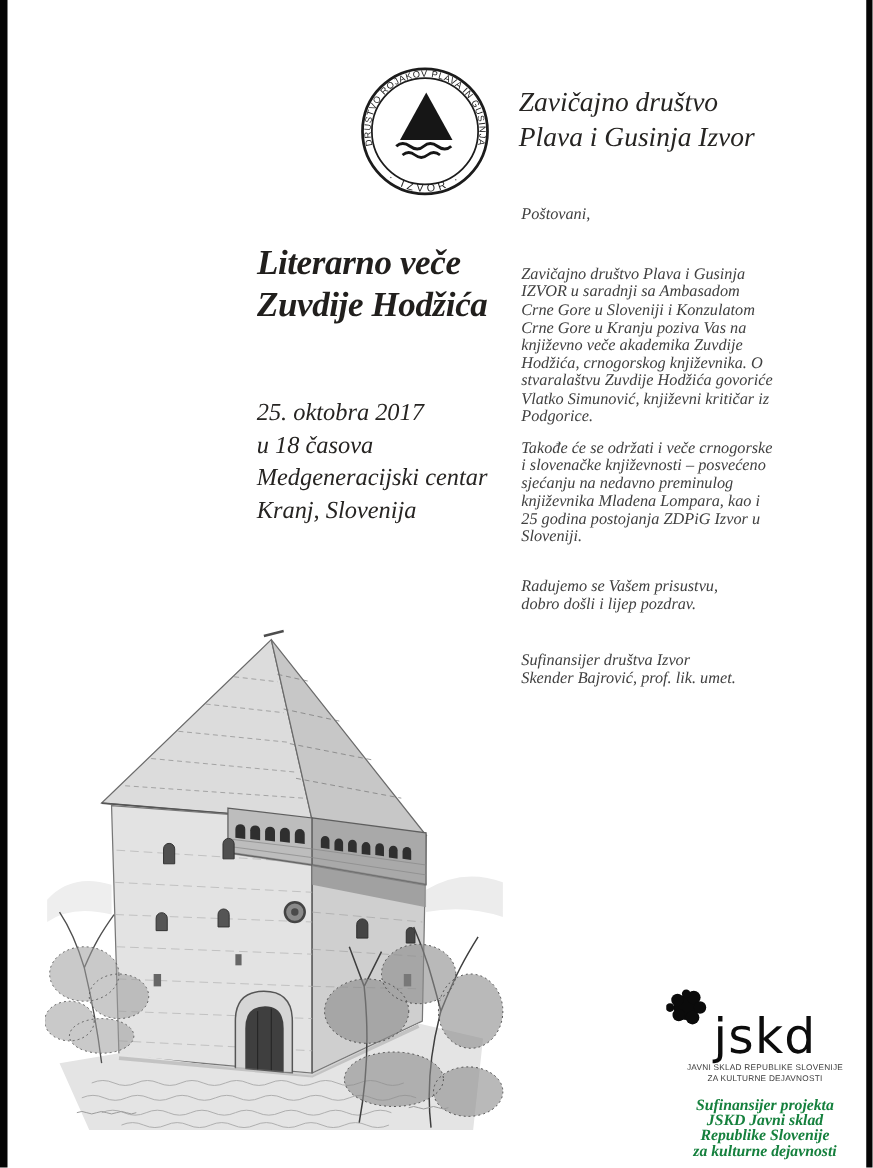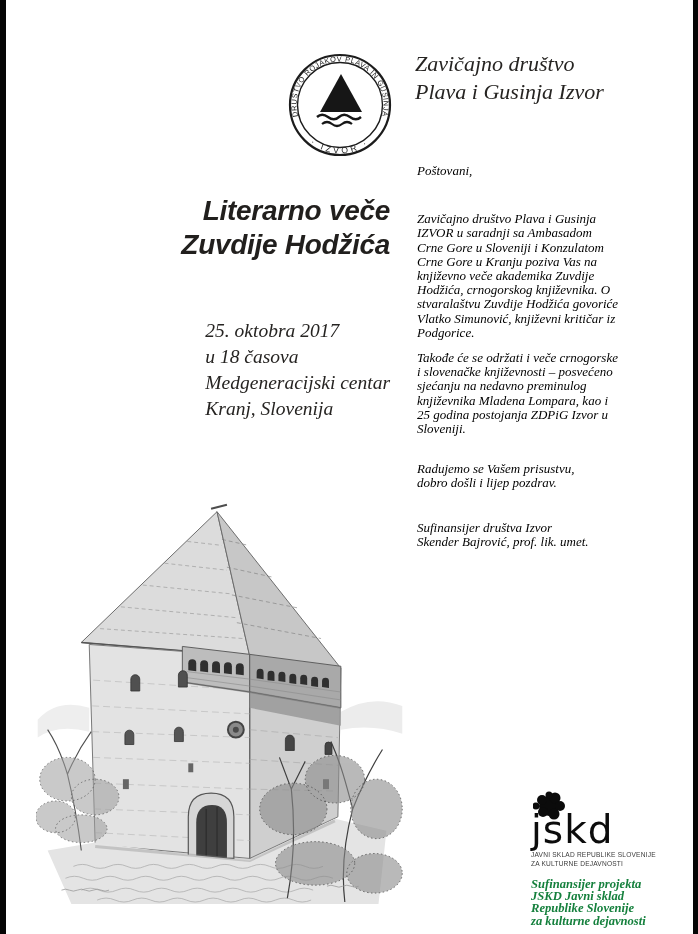--- a/index.html
+++ b/index.html
@@ -8,48 +8,48 @@
     background:#ffffff; color:#2b2927;
     font-family:"Liberation Serif", serif;
   }
   .edge{position:absolute; top:0; bottom:0; background:#050505;}
   #edgeL{left:0; width:6px;}
   #edgeR{right:0; width:5px;}
 
   .stamp{position:absolute; left:288px; top:53px; width:104px; height:104px;}
 
   .orgname{
-    position:absolute; left:415px; top:50px;
+    position:absolute; left:415px; top:68px;
     font-style:italic; font-size:22px; line-height:28px;
     white-space:pre-line; color:#262422;
   }
   .title{
-    position:absolute; right:308px; top:194px; text-align:right;
-    font-family:Liberation Sans, sans-serif;
+    position:absolute; right:308px; top:194px; text-align:left;
+    font-family:Liberation Serif, serif;
     font-style:italic; font-weight:bold; font-size:28px; line-height:34px;
     white-space:pre-line; color:#211f1d; letter-spacing:-0.3px;
   }
   .when{
     position:absolute; right:308px; top:318px; 
     font-style:italic; font-size:19.5px; line-height:26px;
     white-space:pre-line; color:#262422;
   }
 
   .letter{
     position:absolute; left:417px; top:164px; width:278px;
-    font-style:italic; font-size:13px; line-height:14.2px; color:#000000;
+    font-style:italic; font-size:13px; line-height:14.2px; color:#404040;
   }
   .letter p{margin:0 0 11px; white-space:pre-line;}
   .letter p.salutation{margin-bottom:34px;}
   .letter p.mb-lg{margin-bottom:22px;}
   .letter p.mb-xl{margin-bottom:30px;margin-top:26px;}
 
   .drawing{position:absolute; left:36px; top:482px; width:368px; height:424px;}
 
-  .sponsor{position:absolute; left:531px; top:791px; width:162px;}
+  .sponsor{position:absolute; left:531px; top:791px; width:162px;text-align:center;}
   .splat{display:block; margin-left:2px;}
   .jskd-word{
     font-family:"DejaVu Sans", sans-serif;
     font-size:39px; line-height:34px; letter-spacing:1px;
     color:#0c0c0c; margin-top:-8px;
   }
   .jskd-sub{
     font-family:"Liberation Sans", sans-serif;
     font-size:6.6px; line-height:8.8px; letter-spacing:0.2px;
     color:#3b3b3b; white-space:pre-line; margin-top:4px;

